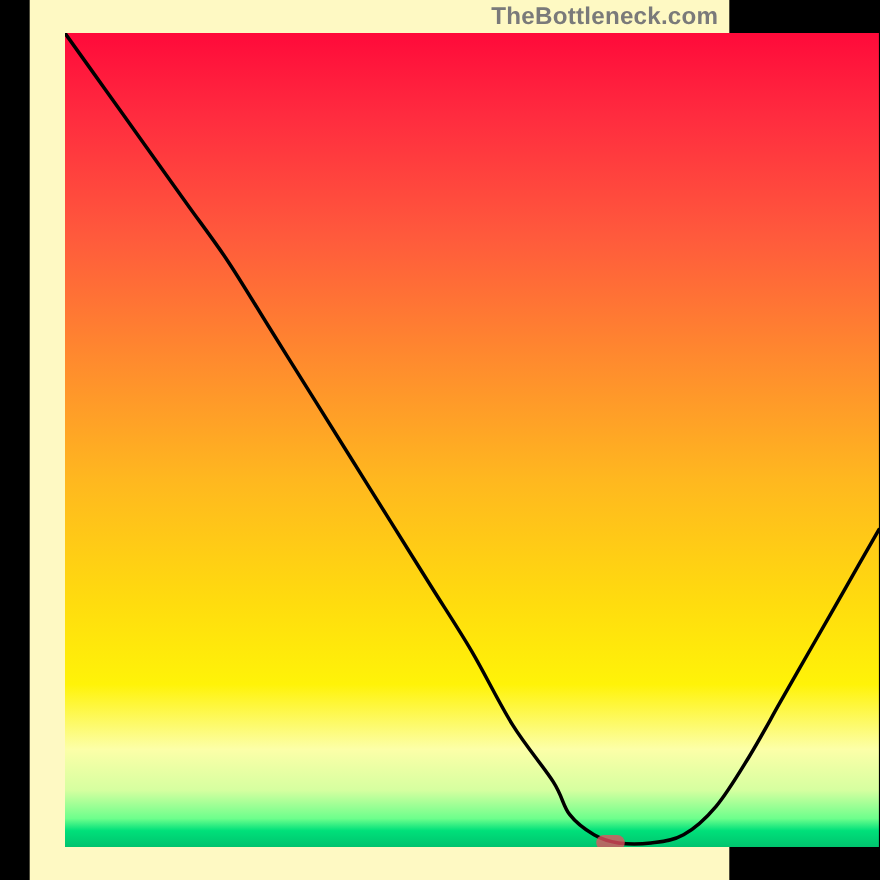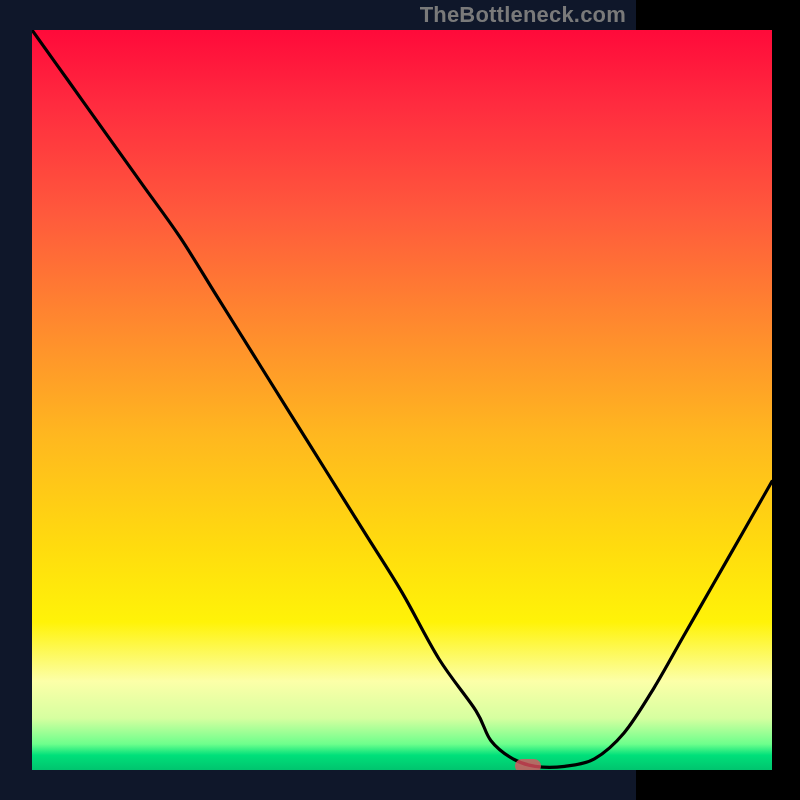--- a/index.html
+++ b/index.html
@@ -7,21 +7,22 @@
     padding: 0;
     width: 800px;
     height: 800px;
     background: #000;
     overflow: hidden;
   }
   .frame {
     position: relative;
     width: 636px;
     height: 800px;
-    background: #0f172a;
+    background: #fef9c3;
+    margin-left: 27px;
   }
   .watermark {
     position: absolute;
     top: 2px;
     right: 10px;
     color: #7a7a7a;
     font-family: Arial, Helvetica, sans-serif;
     font-size: 22px;
     font-weight: 600;
     letter-spacing: 0.2px;

